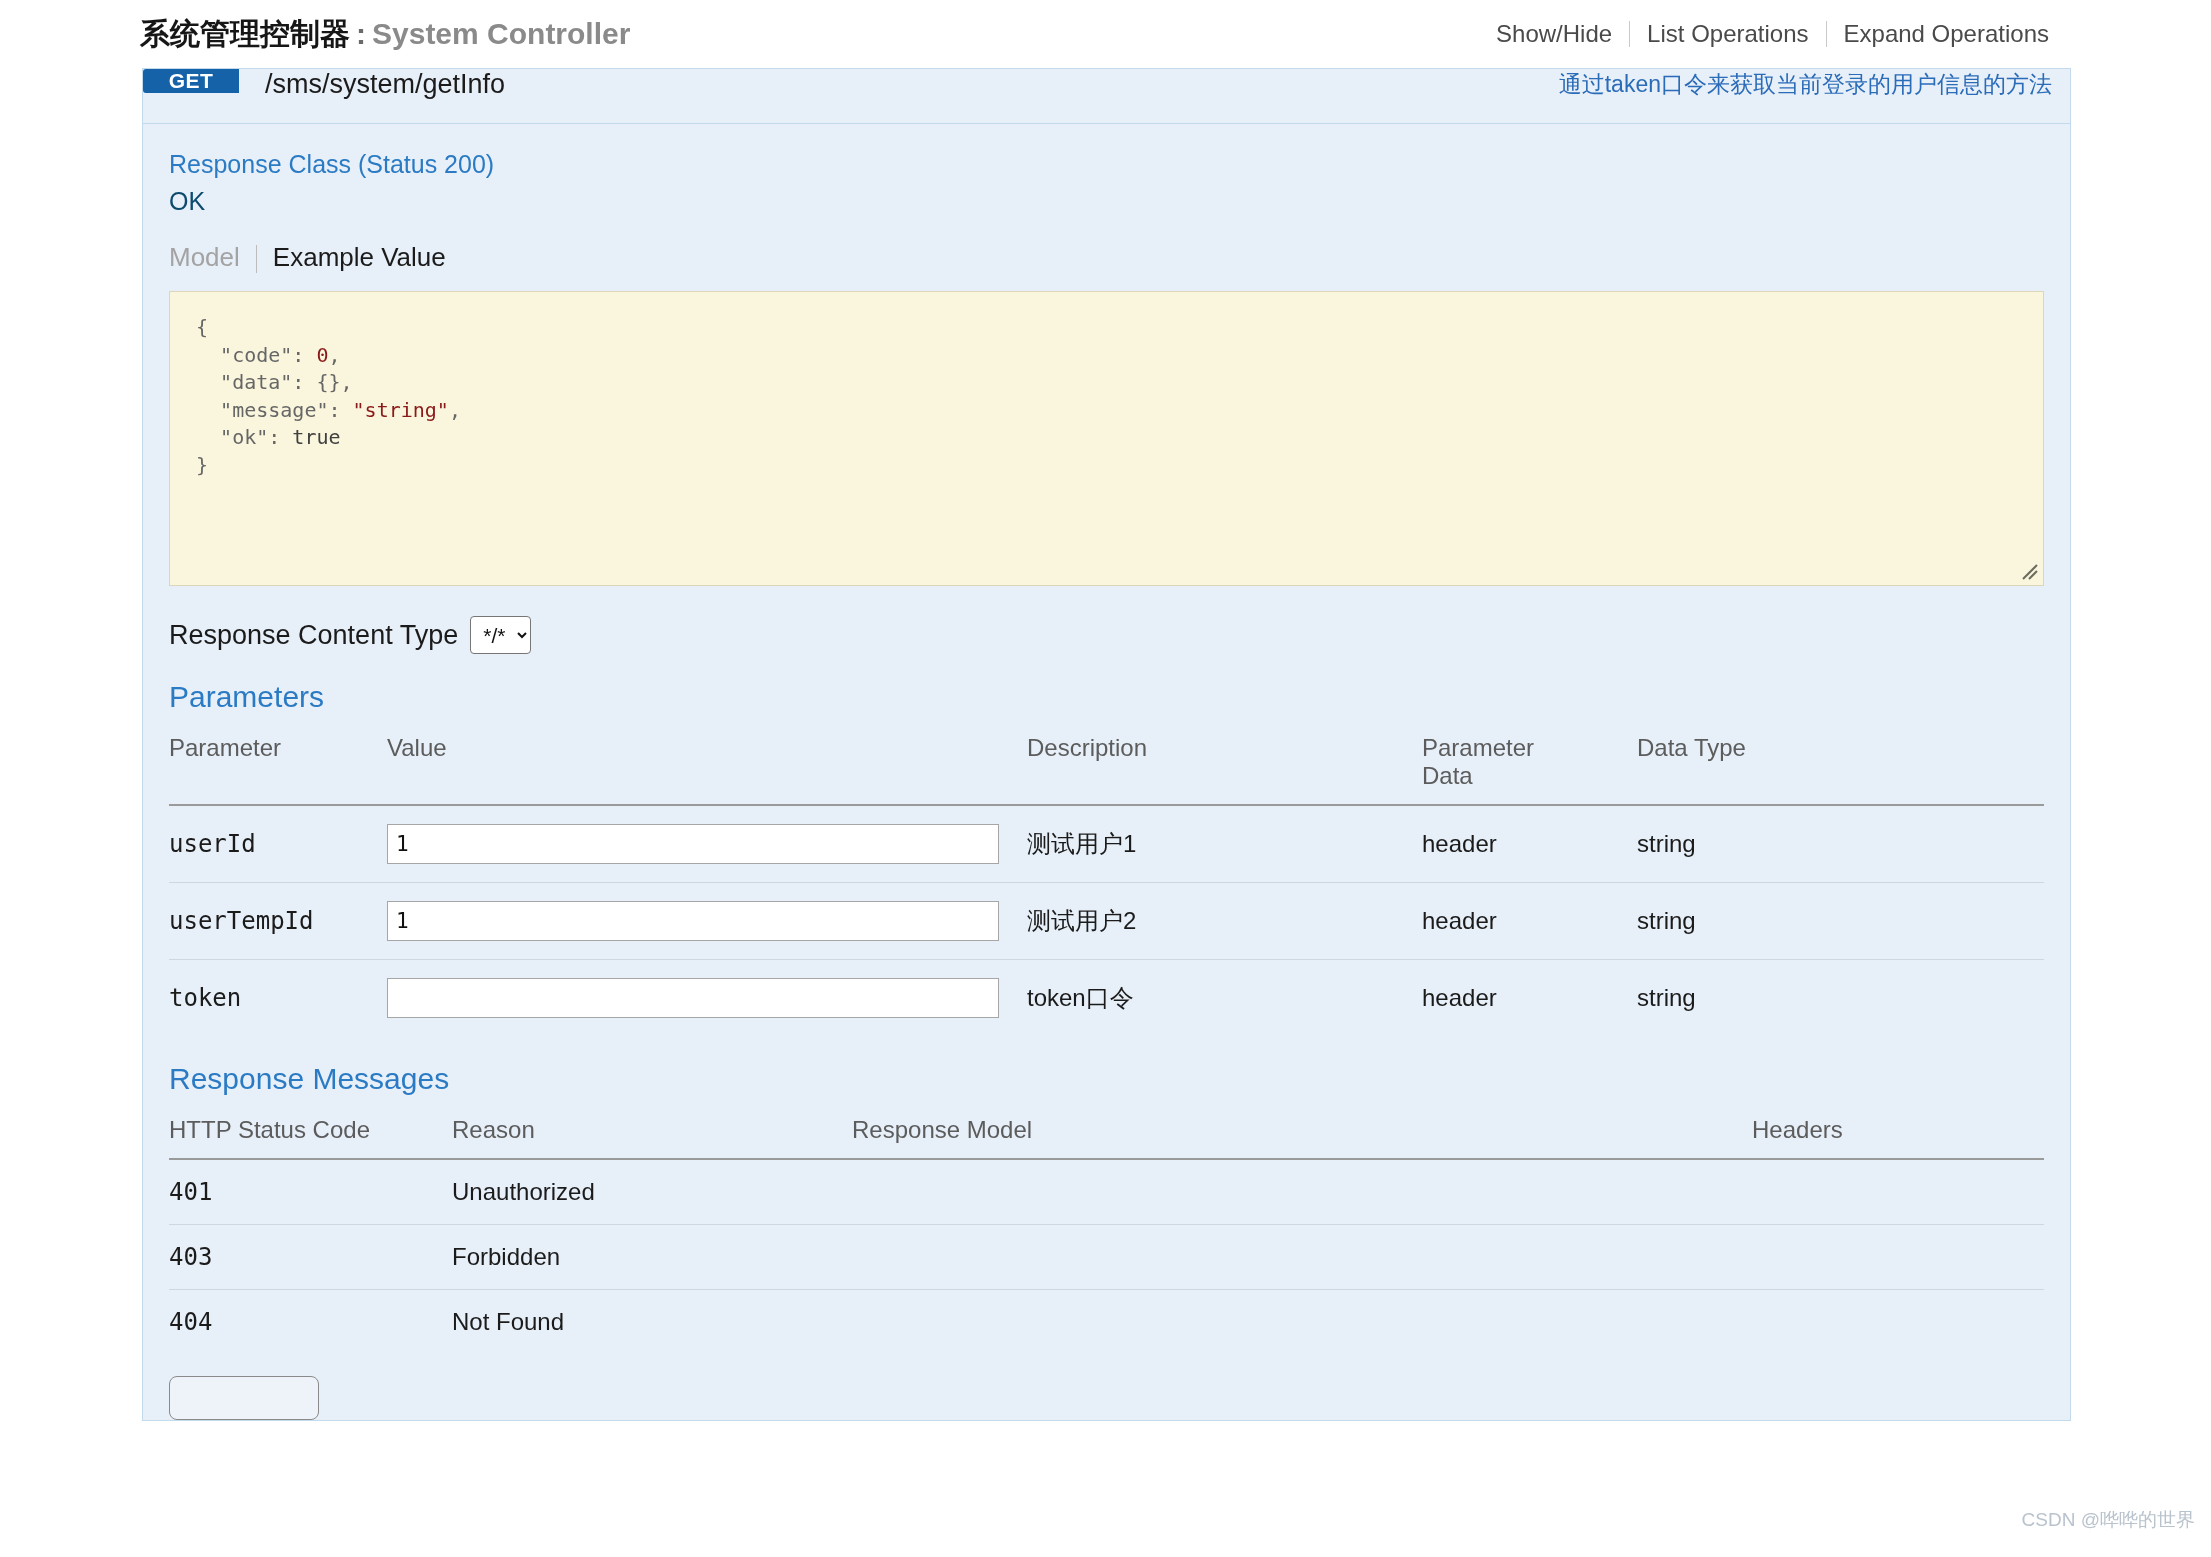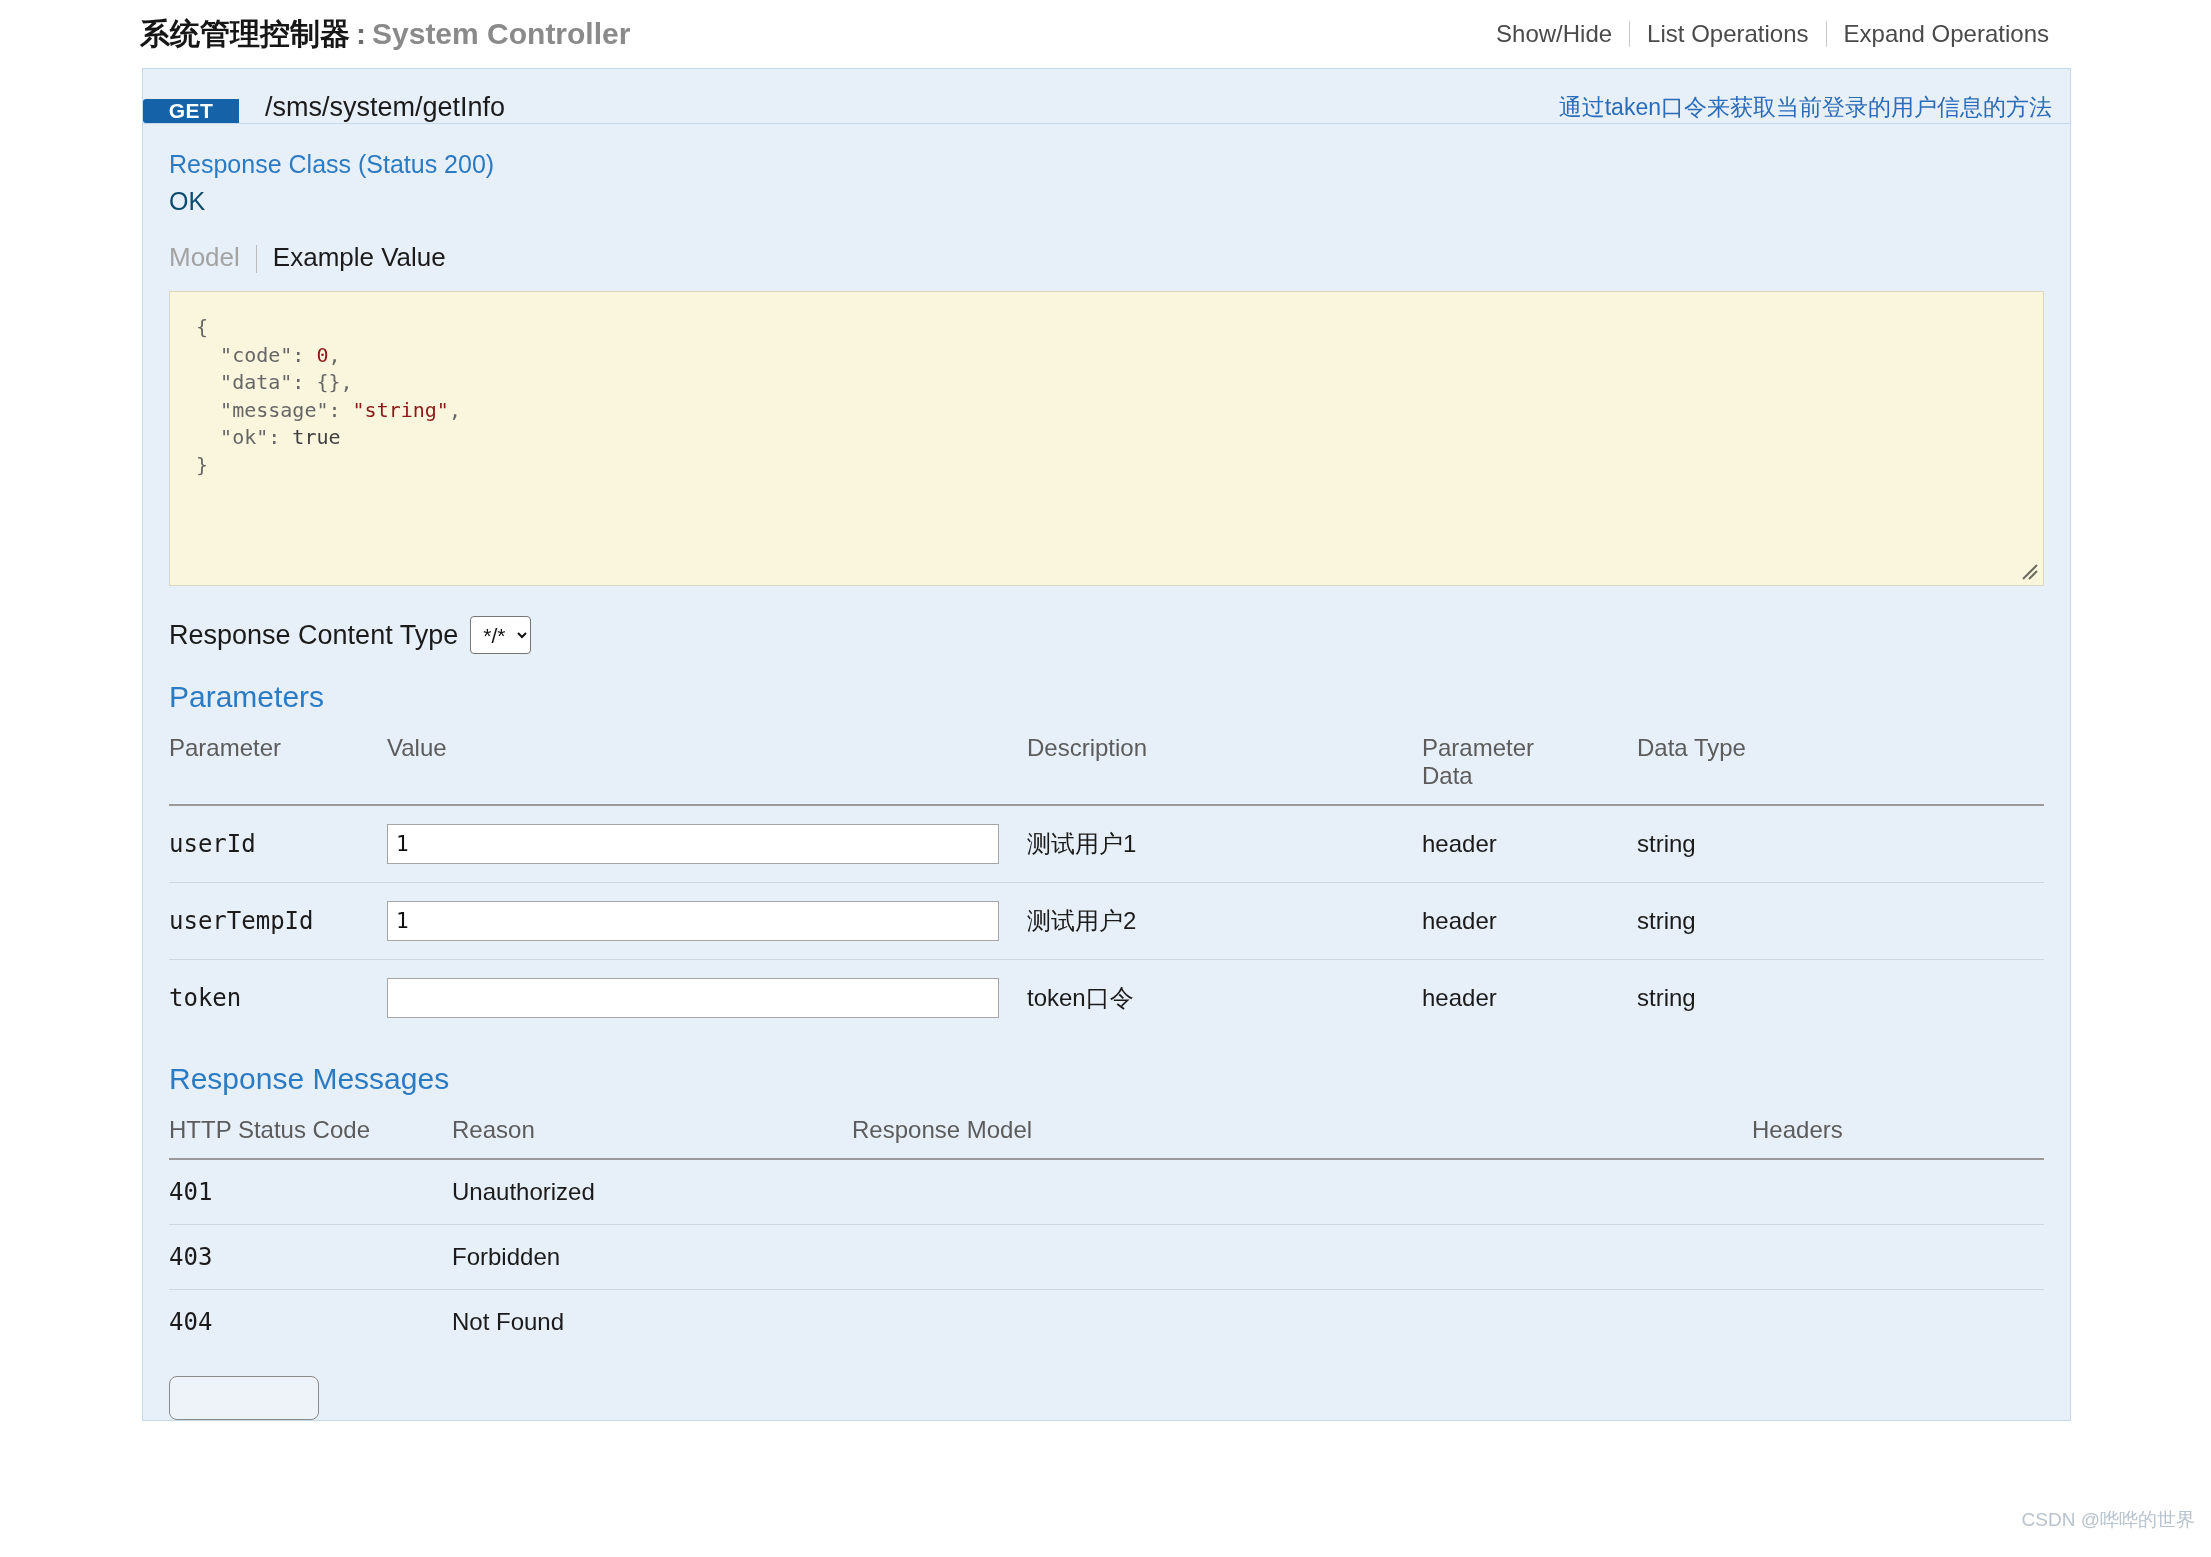--- a/index.html
+++ b/index.html
@@ -59,21 +59,21 @@
   .operation {
     margin: 0 140px 0 142px;
     border: 1px solid #c3d9ec;
     border-top: none;
     background: #e7eff8;
   }
 
   .op-heading {
     position: relative;
     display: flex;
-    align-items: flex-end;
+    align-items: flex-start;
     height: 56px;
     background: #e7eff8;
     border-bottom: 1px solid #c3d9ec;
     border-top: 1px solid #c3d9ec;
   }
   .op-method {
     width: 96px;
     background: #1562a8;
     color: #ffffff;
     font-size: 21px;

